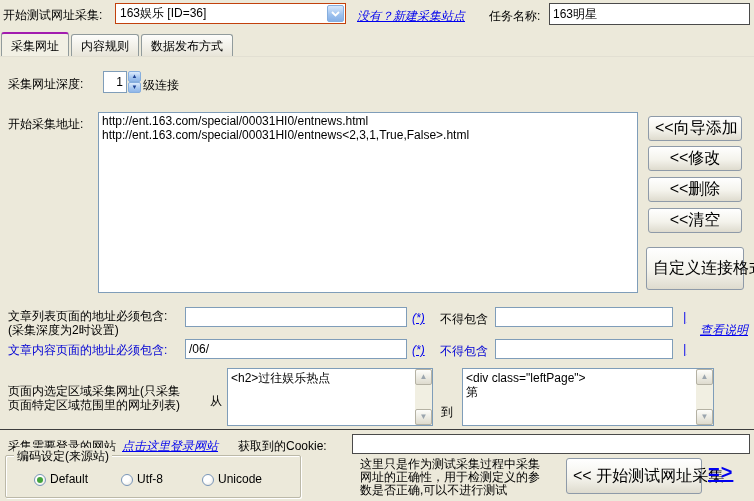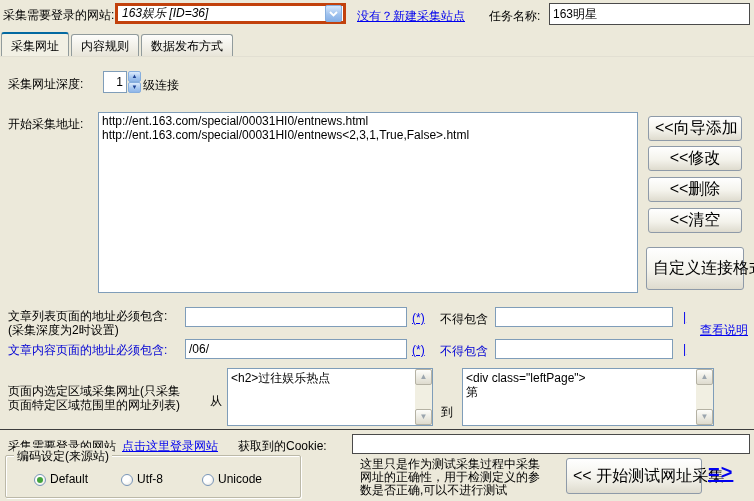--- a/index.html
+++ b/index.html
@@ -7,21 +7,21 @@
     width:754px;height:501px;
     font-family:"Liberation Sans","DejaVu Sans",sans-serif;
     font-size:12px;color:#000;
     background:#ece9da;
     position:relative;overflow:hidden;
   }
   #app{position:absolute;left:0;top:0;width:754px;height:501px;}
   .abs{position:absolute;}
   .lbl{white-space:nowrap;}
   .bluelbl{color:#0000d4;white-space:nowrap;}
-  .link{color:#0000ee;text-decoration:underline;cursor:pointer;white-space:nowrap;}
+  .link{color:#0000ee;text-decoration:underline;cursor:pointer;white-space:nowrap;font-style:italic;}
   .inp{
     background:#fff;border:1px solid #7f9db9;box-sizing:border-box;
     font-family:"Liberation Sans","DejaVu Sans",sans-serif;font-size:12px;
     padding:2px 3px;outline:none;
   }
   .inp.dark{border:1px solid #4a4a4a;}
   textarea.inp{resize:none;overflow:hidden;line-height:15px;padding:1px 3px;}
   .btn{
     box-sizing:border-box;
     border:1px solid #8e9aa8;border-radius:3px;
@@ -33,28 +33,28 @@
   .tabbar{position:absolute;left:1px;top:32px;display:flex;align-items:flex-end;}
   .tab{
     box-sizing:border-box;height:22px;padding:3px 9px 0 9px;margin-right:2px;
     border:1px solid #919b9c;border-bottom:none;border-radius:3px 3px 0 0;
     background:linear-gradient(180deg,#fdfdfb,#e8e5d9);
     cursor:pointer;white-space:nowrap;
   }
   .tab.active{
     height:24px;padding-top:4px;
     background:#f2f0e4;
-    border-top:2px solid #0369a1;
+    border-top:2px solid #a21caf;
     position:relative;z-index:2;
   }
   .tabline{position:absolute;left:0;top:56px;width:754px;height:1px;background:#e2dfd2;}
   
   .select{
-    box-sizing:border-box;background:#fff;border:3px solid #c2410c;
-    display:flex;align-items:center;cursor:pointer;font-style:italic;
+    box-sizing:border-box;background:#fff;border:1px solid #c2410c;
+    display:flex;align-items:center;cursor:pointer;
   }
   .select .val{flex:1;padding:0 4px;white-space:nowrap;overflow:hidden;}
   .drop{
     width:17px;height:17px;margin:1px;box-sizing:border-box;
     border:1px solid #86aede;border-radius:2px;
     background:linear-gradient(180deg,#d7e8fc,#9cc0ee 60%,#86b0e6);
     display:flex;align-items:center;justify-content:center;
   }
   
   .spinner{display:flex;box-sizing:border-box;}
@@ -100,21 +100,21 @@
   .divider{position:absolute;left:0;width:754px;height:1px;background:#3d3d3d;}
   .note{line-height:13px;white-space:nowrap;}
   .goarrow{color:#0000ee;font-weight:bold;font-size:20px;text-decoration:underline;cursor:pointer;letter-spacing:1px;}
   .chev{display:block;}
 </style>
 </head>
 <body>
 
 <div id="app">
 
-  <span class="abs lbl" style="left:3px;top:7px;">采集需要登录的网站:</span>
+  <span class="abs lbl" style="left:3px;top:7px;">开始测试网址采集:</span>
   <div class="abs select" style="left:115px;top:3px;width:231px;height:21px;">
     <span class="val">163娱乐 [ID=36]</span>
     <span class="drop">
       <svg class="chev" width="9" height="6" viewBox="0 0 9 6">
           <path d="M1 1 L4.5 4.5 L8 1" stroke="#ffffff" stroke-width="1.8" fill="none"></path>
         </svg>
     </span>
   </div>
   <span class="abs link" style="left:357px;top:8px;">没有？新建采集站点</span>
   <span class="abs lbl" style="left:489px;top:8px;">任务名称:</span>

